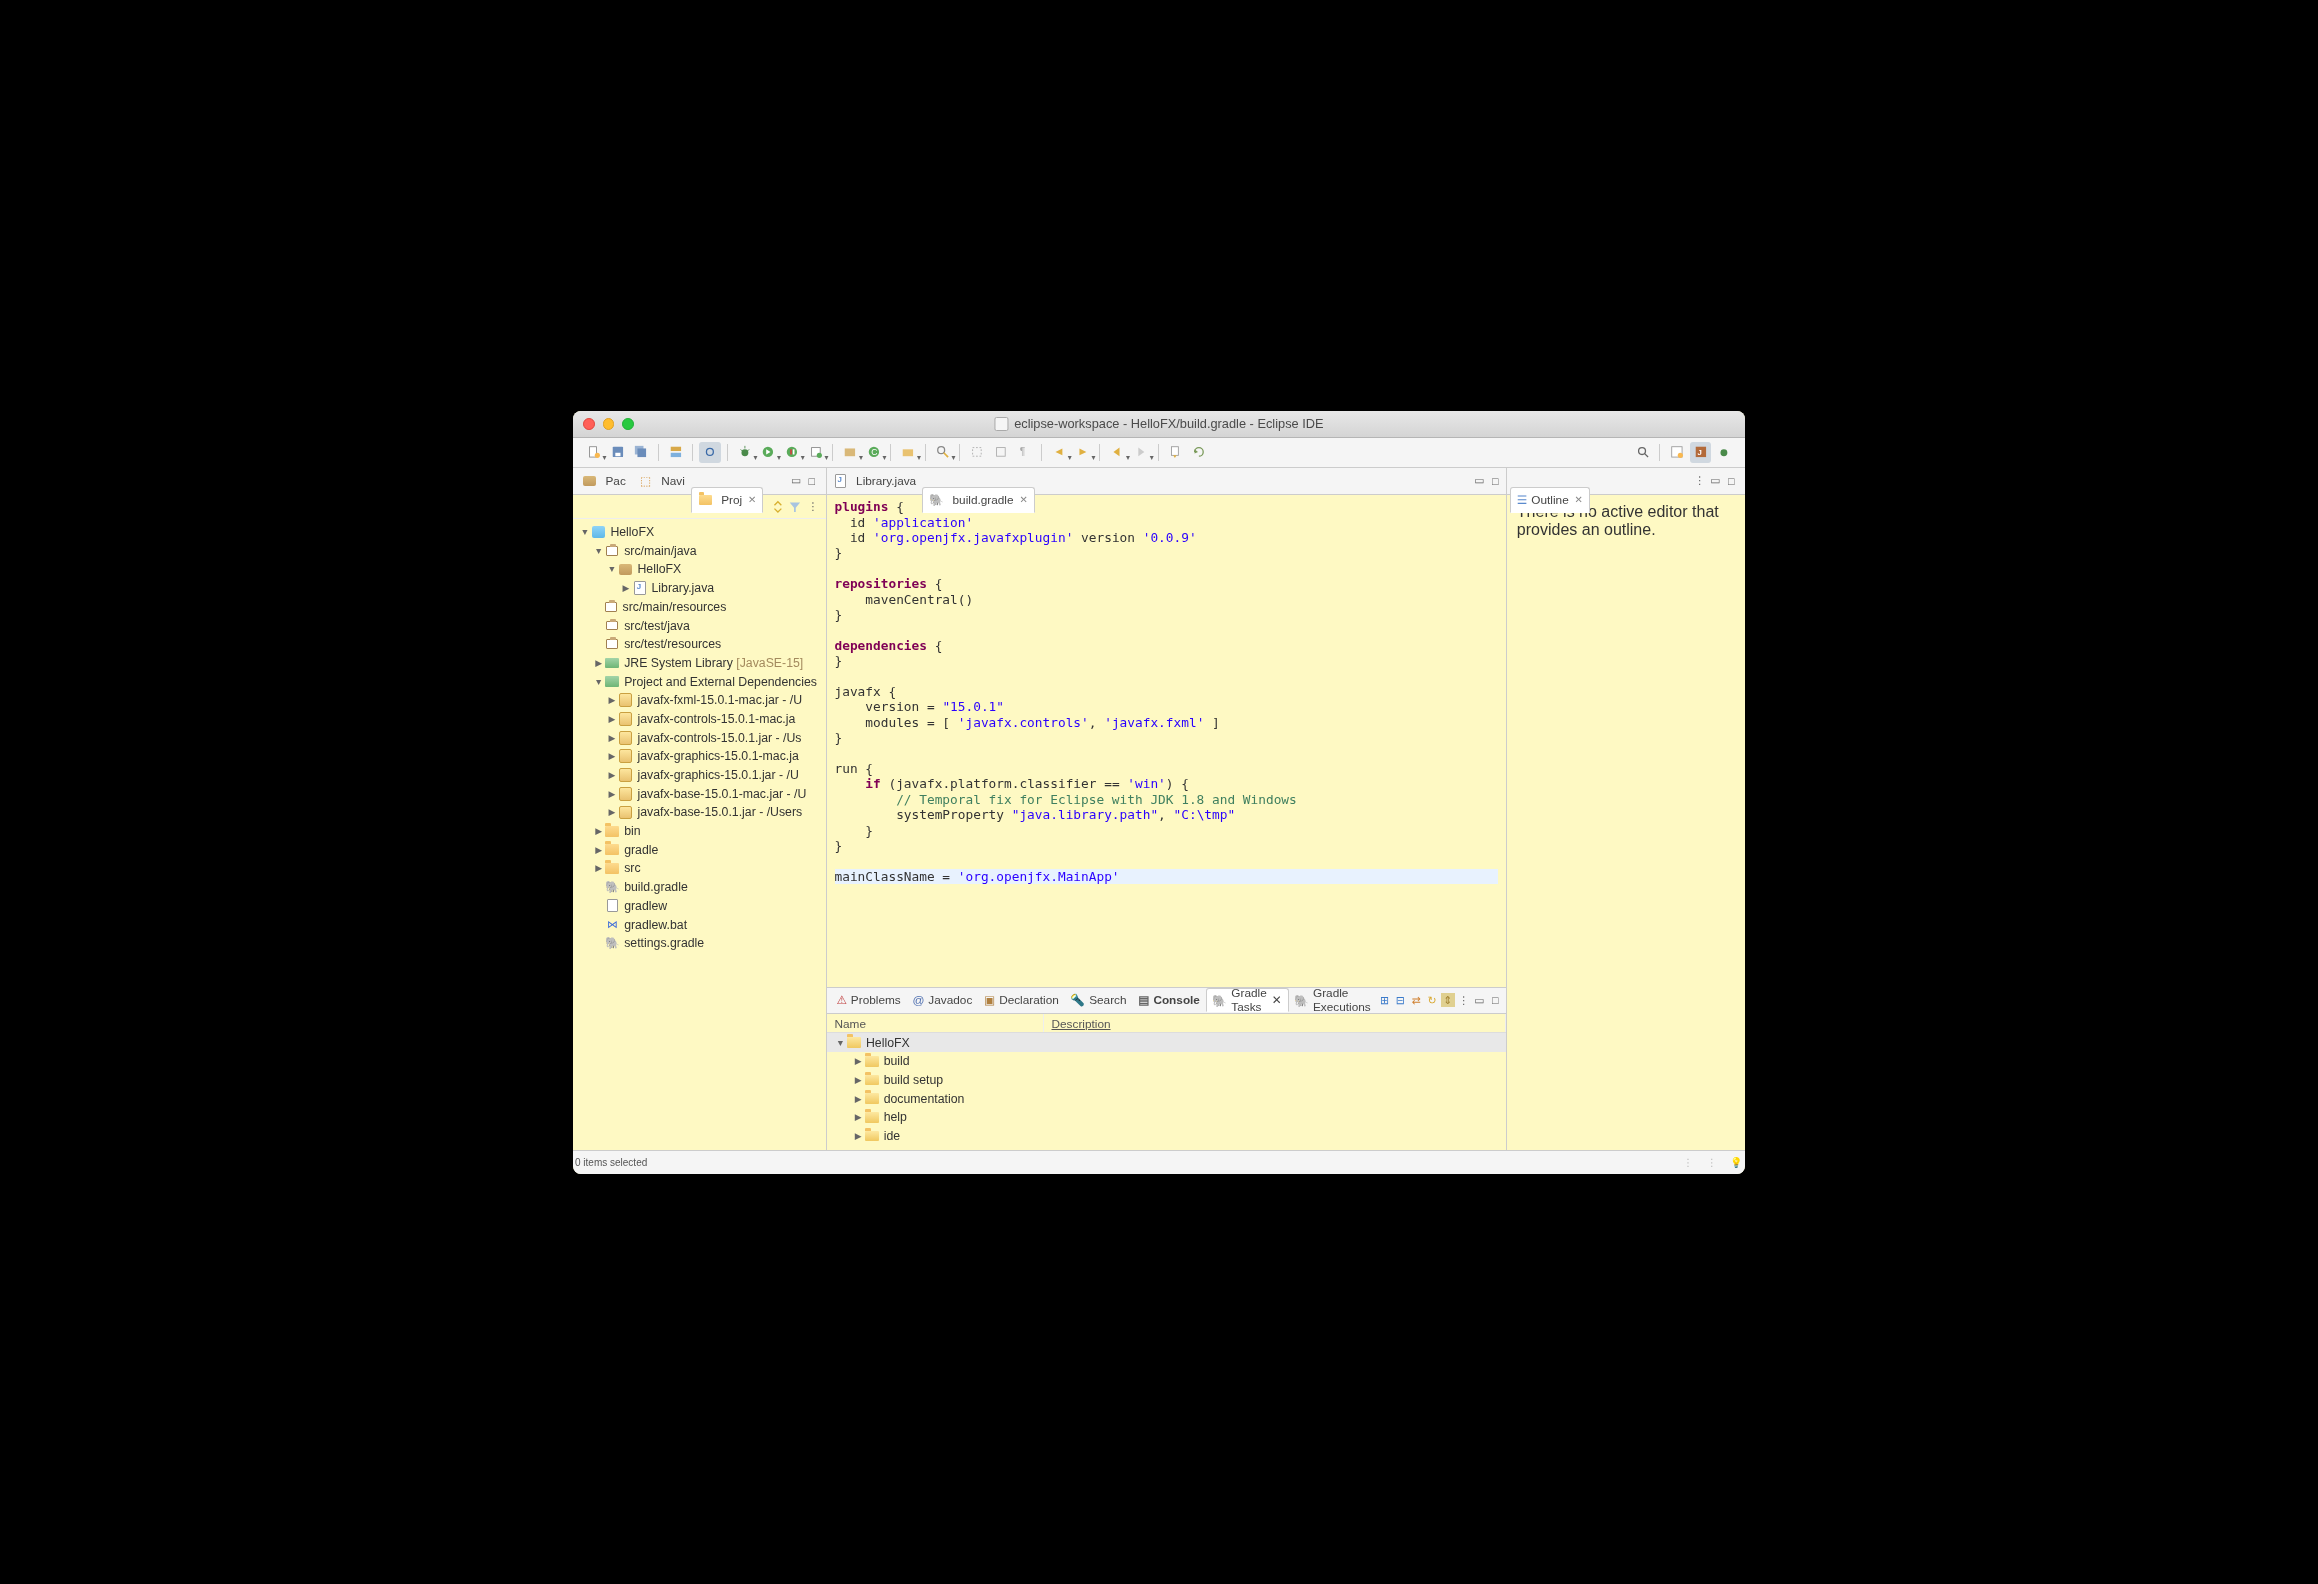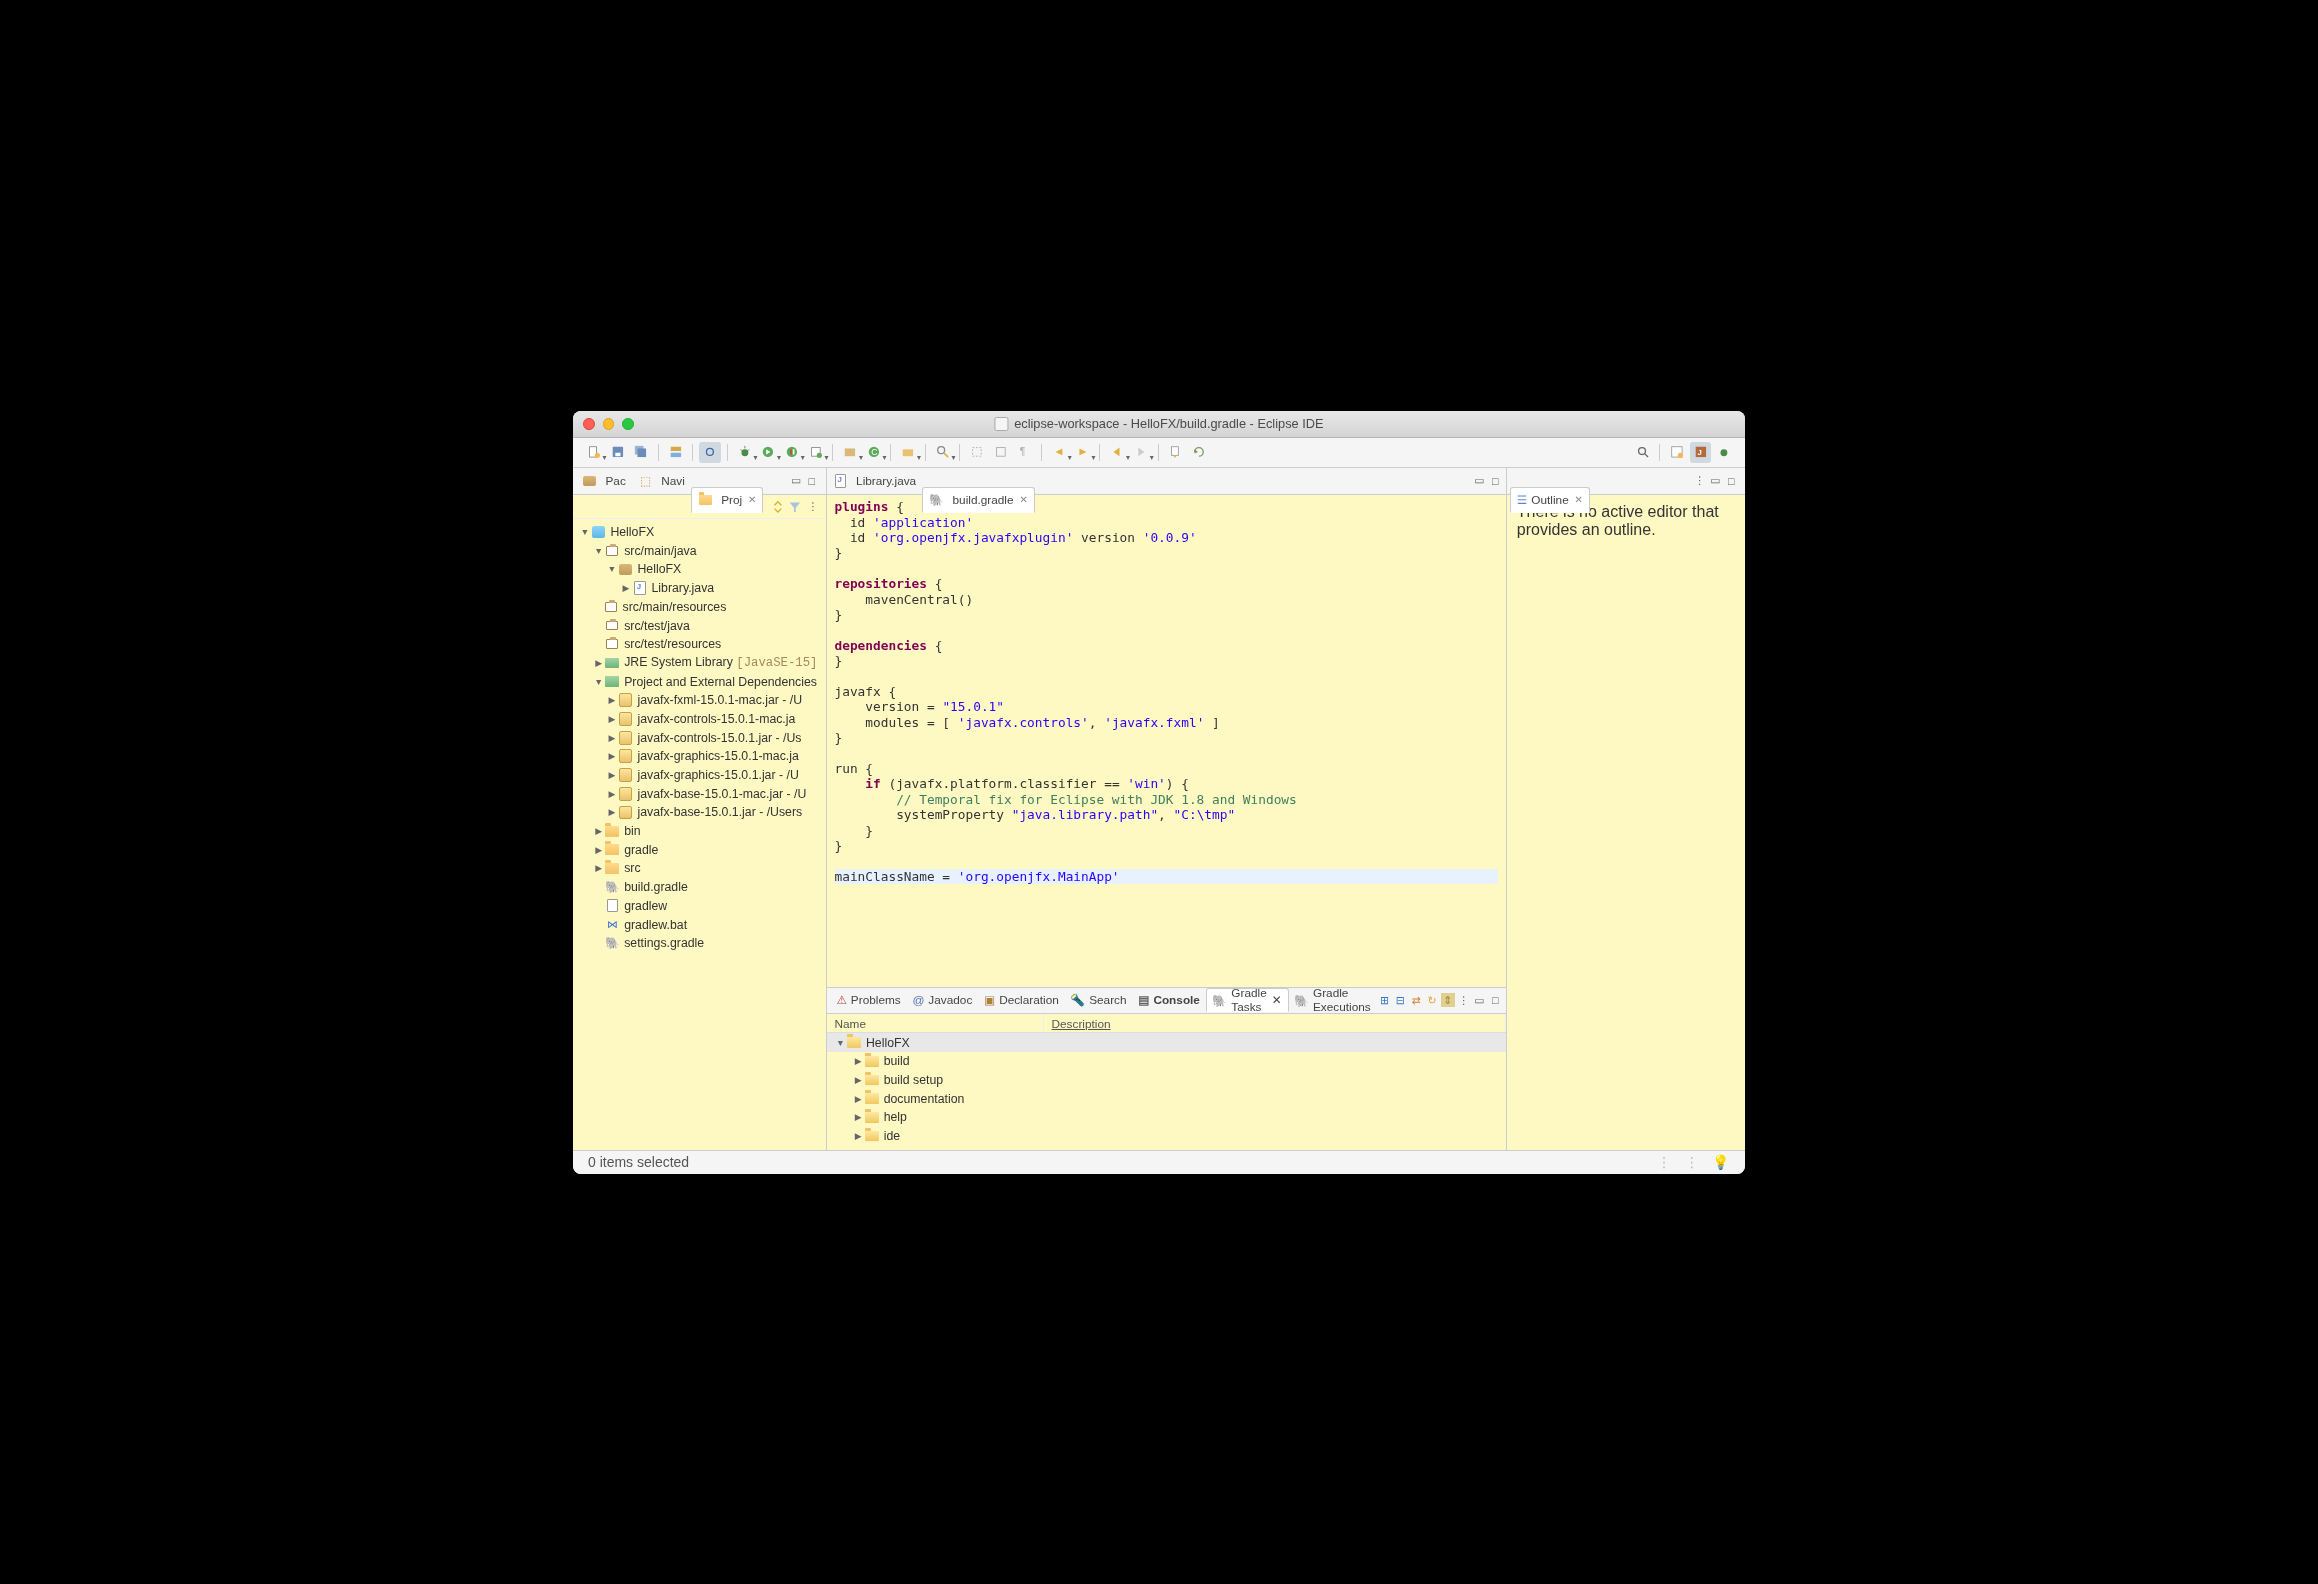--- a/index.html
+++ b/index.html
@@ -27,21 +27,21 @@
 .panel-tab.active { background: #fff; border: 1px solid #ccc; border-bottom: 1px solid #fff; border-radius: 3px 3px 0 0; position: relative; top: 19px; }
 .panel-tab .close { font-size: 9.9px; color: #888; cursor: pointer; margin-left: 2px; }
 .panel-controls { margin-left: auto; display: flex; gap: 2px; padding-right: 3.9px; }
 .panel-icon { width: 13.8px; height: 13.8px; display: flex; align-items: center; justify-content: center; cursor: pointer; color: #666; font-size: 10.8px; }
 .mini-toolbar { height: 23.6px; display: flex; align-items: center; justify-content: flex-end; gap: 3.9px; padding: 0 5.9px; border-bottom: 1px solid #eee; }
 .tree { flex: 1; overflow: auto; padding: 3.9px 0; font-size: 12.3px; }
 .tree-row { display: flex; align-items: center; height: 18.7px; padding-right: 3.9px; cursor: pointer; white-space: nowrap; }
 .tree-twist { width: 11.8px; text-align: center; font-size: 8.9px; color: #666; }
 .tree-icon { width: 15.8px; height: 15.8px; margin-right: 3.9px; display: inline-flex; align-items: center; justify-content: center; flex-shrink: 0; }
 .tree-label { color: #333; }
-.tree-label .extra { color: #a38a5e; font-family: Liberation Mono, monospace; }
+.tree-label .extra { color: #a38a5e; }
 .ico-proj { background: linear-gradient(#8fd4f7, #5eb8e8); border-radius: 2px; width: 13.8px; height: 11.8px; }
 .ico-pkg { background: #fff; border: 1px solid #a08050; width: 11.8px; height: 9.9px; border-radius: 1px; position: relative; }
 .ico-pkg::before { content: ""; position: absolute; width: 5.9px; height: 3px; background: #c9a978; top: -3px; left: 3px; border-radius: 1px 1px 0 0; }
 .ico-pkg2 { background: linear-gradient(#d9b878, #c19a5d); width: 12.8px; height: 10.8px; border-radius: 2px; }
 .ico-java { width: 11.8px; height: 13.8px; background: #fff; border: 1px solid #999; border-radius: 1px; position: relative; }
 .ico-java::after { content: "J"; position: absolute; font-size: 7.9px; font-weight: bold; color: #5a8acd; left: 2px; top: 0; }
 .ico-jar { width: 12.8px; height: 13.8px; background: linear-gradient(#fde69e, #e9c270); border-radius: 2px; border: 1px solid #caa040; }
 .ico-folder { width: 13.8px; height: 10.8px; background: linear-gradient(#fddb8e, #f3c264); border-radius: 1px; position: relative; }
 .ico-folder::before { content: ""; position: absolute; width: 5.9px; height: 3px; background: #f3c264; top: -3px; left: 0; border-radius: 1px 1px 0 0; }
 .ico-gradle { width: 15.8px; height: 11.8px; font-size: 11.8px; color: #3a6a4e; }
@@ -59,21 +59,21 @@
 .bottom-panel { height: 163px; border-top: 1px solid #ccc; display: flex; flex-direction: column; }
 .bottom-tabs { height: 25.6px; display: flex; align-items: center; background: #f5f5f5; border-bottom: 1px solid #ccc; padding-left: 3.9px; }
 .bottom-tab { display: flex; align-items: center; gap: 3.9px; padding: 0 5.9px; height: 23.6px; font-size: 11.8px; cursor: pointer; color: #444; }
 .bottom-tab.active { background: #fff; border: 1px solid #ccc; border-bottom: 1px solid #fff; border-radius: 3px 3px 0 0; }
 .bottom-tab.bold { font-weight: bold; }
 .bottom-table-header { height: 19.7px; display: flex; font-size: 11.8px; color: #555; border-bottom: 1px solid #ddd; }
 .bth-col { padding: 3px 7.9px; border-right: 1px solid #eee; }
 .bottom-body { flex: 1; overflow: auto; font-size: 12.3px; }
 .bottom-row { display: flex; align-items: center; height: 18.7px; cursor: pointer; }
 .bottom-row.selected { background: #e8e8e8; }
-.status-bar { height: 23.6px; background: #f5f5f5; border-top: 1px solid #ccc; display: flex; align-items: center; padding: 0 15px; font-size: 14px; color: #555; }
+.status-bar { height: 23.6px; background: #f5f5f5; border-top: 1px solid #ccc; display: flex; align-items: center; padding: 0 2px; font-size: 10px; color: #555; }
 .outline-body { flex: 1; padding: 7.9px 9.9px; font-size: 16px; color: #333; }
 svg { display: block; }
 </style>
 </head>
 <body>
 
 <div class="window">
 
   <div class="titlebar">
     <div class="traffic-lights">

